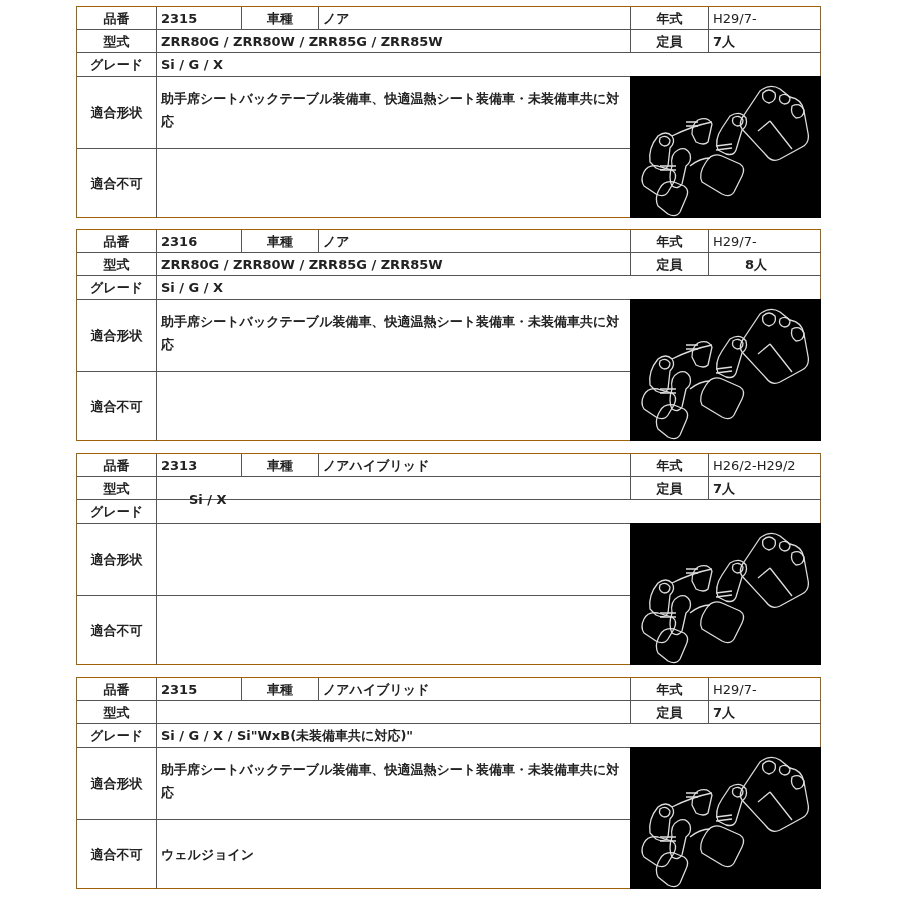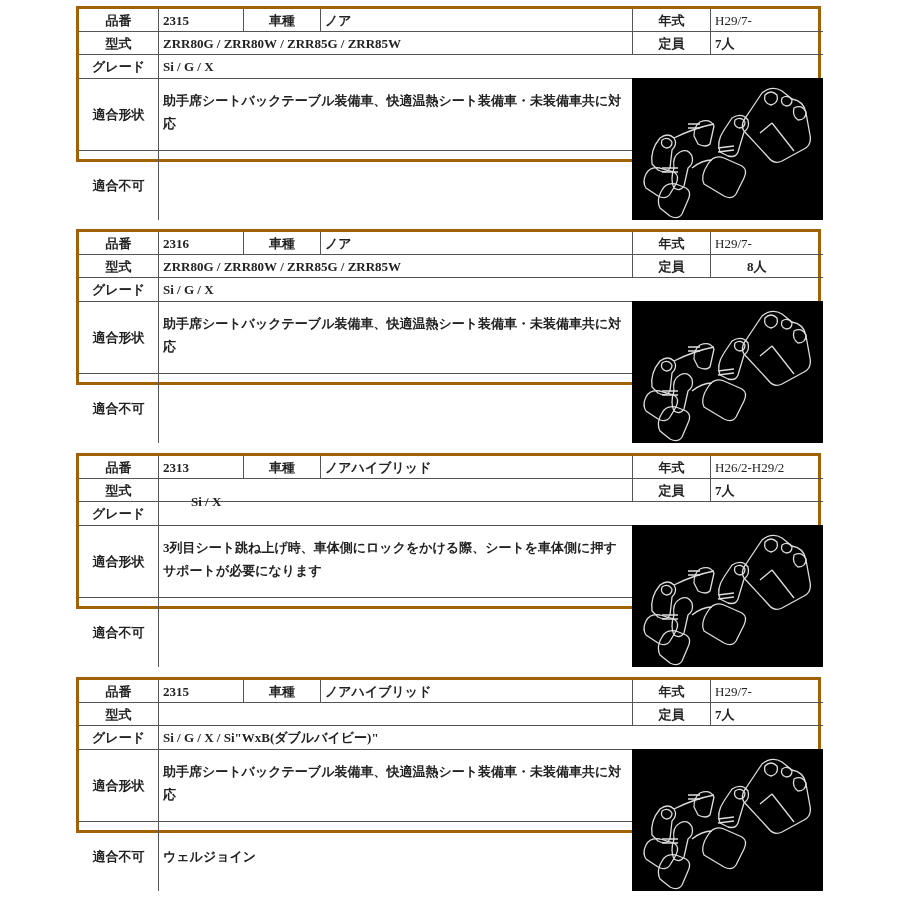--- a/index.html
+++ b/index.html
@@ -1,23 +1,23 @@
 <!DOCTYPE html>
 <html><head>
 <meta charset="utf-8">
 <style>
   html, body { margin:0; padding:0; background:#ffffff; }
   body { width:900px; height:900px; position:relative; overflow:hidden;
          font-family:"DejaVu Sans", "Liberation Sans", sans-serif; color:#222; }
-  .block { position:absolute; left:76px; width:745px; height:156px;
-           border:3px solid #a16207; box-sizing:border-box; }
+  .block { position:absolute; left:76px; width:745px; height:212px;
+           border:1px solid #a16207; box-sizing:border-box; }
   .cell { position:absolute; box-sizing:border-box; font-size:13px; font-weight:bold;
           display:flex; align-items:center; line-height:1; }
   .lbl { justify-content:center; }
-  .val { padding-left:4px;font-family:Liberation Serif, serif; }
+  .val { padding-left:4px; }
   .hl { position:absolute; height:1px; background:#555; }
   .vl { position:absolute; width:1px; background:#555; }
   .img { position:absolute; left:553px; top:69px; width:191px; height:142px; background:#000; }
   .img svg { width:100%; height:100%; display:block; }
   .multi { align-items:flex-start; padding-top:14px; line-height:23px; display:block; white-space:normal; }
 </style>
 </head>
 <body>
 
 <div id="root">
@@ -169,21 +169,20 @@
     <div class="cell val" style="left:632px;top:0;width:112px;height:22px;font-weight:normal;">H26/2-H29/2</div>
 
     <div class="cell lbl" style="left:0;top:23px;width:79px;height:22px;">型式</div>
     <div class="cell lbl" style="left:554px;top:23px;width:77px;height:22px;">定員</div>
     <div class="cell val" style="left:632px;top:23px;width:112px;height:22px;">7人</div>
 
     <div class="cell lbl" style="left:0;top:46px;width:79px;height:23px;">グレード</div>
     <div class="cell val" style="left:80px;top:34px;width:664px;height:23px;margin-left:28px;">Si / X</div>
 
     <div class="cell lbl" style="left:0;top:70px;width:79px;height:71px;">適合形状</div>
-    <div class="cell val multi" style="left:80px;top:70px;width:470px;height:71px;padding-top:10px;">3列目シート跳ね上げ時、車体側にロックをかける際、シートを車体側に押すサポートが必要になります</div>
 
     <div class="cell lbl" style="left:0;top:142px;width:79px;height:69px;">適合不可</div>
     <div class="cell val" style="left:80px;top:142px;width:473px;height:69px;"></div>
 
     <div class="img">
       <svg viewBox="0 0 191 142" fill="none" stroke="#ddd" stroke-width="1.3" stroke-linejoin="round">
 
         <path d="M130 15 q10 -8 20 -2 l10 8 q12 2 14 14 l4 22 q2 10 -6 14 l-22 12 q-8 4 -14 -4 l-24 -26 q-4 -6 2 -14 z"></path>
         <path d="M133 17 q6 -6 12 0 q2 8 -6 10 q-8 -2 -6 -10 z"></path>
         <path d="M150 20 q6 -4 10 2 q0 6 -6 6 q-6 -2 -4 -8 z"></path>
@@ -228,21 +227,21 @@
     <div class="cell lbl" style="left:165px;top:0;width:76px;height:22px;">車種</div>
     <div class="cell val" style="left:242px;top:0;width:311px;height:22px;">ノアハイブリッド</div>
     <div class="cell lbl" style="left:554px;top:0;width:77px;height:22px;">年式</div>
     <div class="cell val" style="left:632px;top:0;width:112px;height:22px;font-weight:normal;">H29/7-</div>
 
     <div class="cell lbl" style="left:0;top:23px;width:79px;height:22px;">型式</div>
     <div class="cell lbl" style="left:554px;top:23px;width:77px;height:22px;">定員</div>
     <div class="cell val" style="left:632px;top:23px;width:112px;height:22px;">7人</div>
 
     <div class="cell lbl" style="left:0;top:46px;width:79px;height:23px;">グレード</div>
-    <div class="cell val" style="left:80px;top:46px;width:664px;height:23px;">Si / G / X / Si"WxB(ダブルバイビー)"</div>
+    <div class="cell val" style="left:80px;top:46px;width:664px;height:23px;">Si / G / X / Si"WxB(未装備車共に対応)"</div>
 
     <div class="cell lbl" style="left:0;top:70px;width:79px;height:71px;">適合形状</div>
     <div class="cell val multi" style="left:80px;top:70px;width:470px;height:71px;padding-top:10px;">助手席シートバックテーブル装備車、快適温熱シート装備車・未装備車共に対応</div>
 
     <div class="cell lbl" style="left:0;top:142px;width:79px;height:69px;">適合不可</div>
     <div class="cell val" style="left:80px;top:142px;width:473px;height:69px;">ウェルジョイン</div>
 
     <div class="img">
       <svg viewBox="0 0 191 142" fill="none" stroke="#ddd" stroke-width="1.3" stroke-linejoin="round">
 

